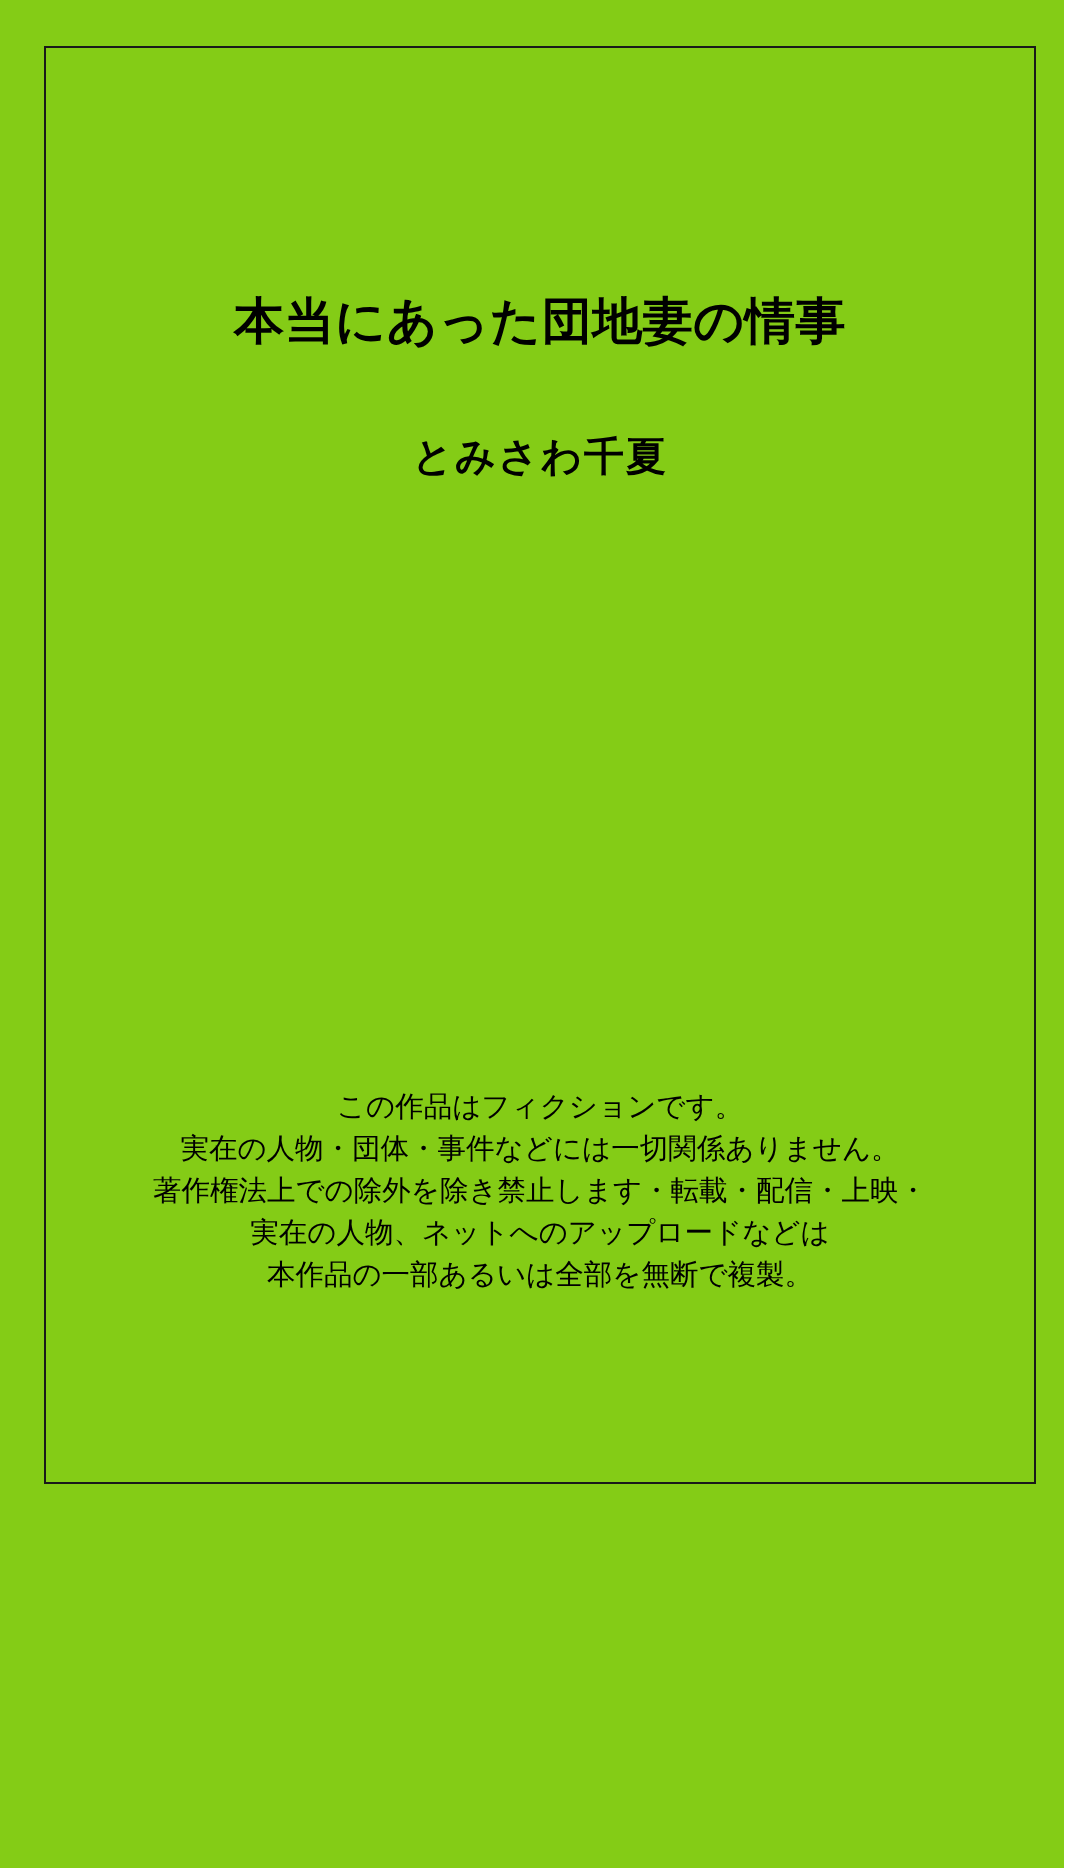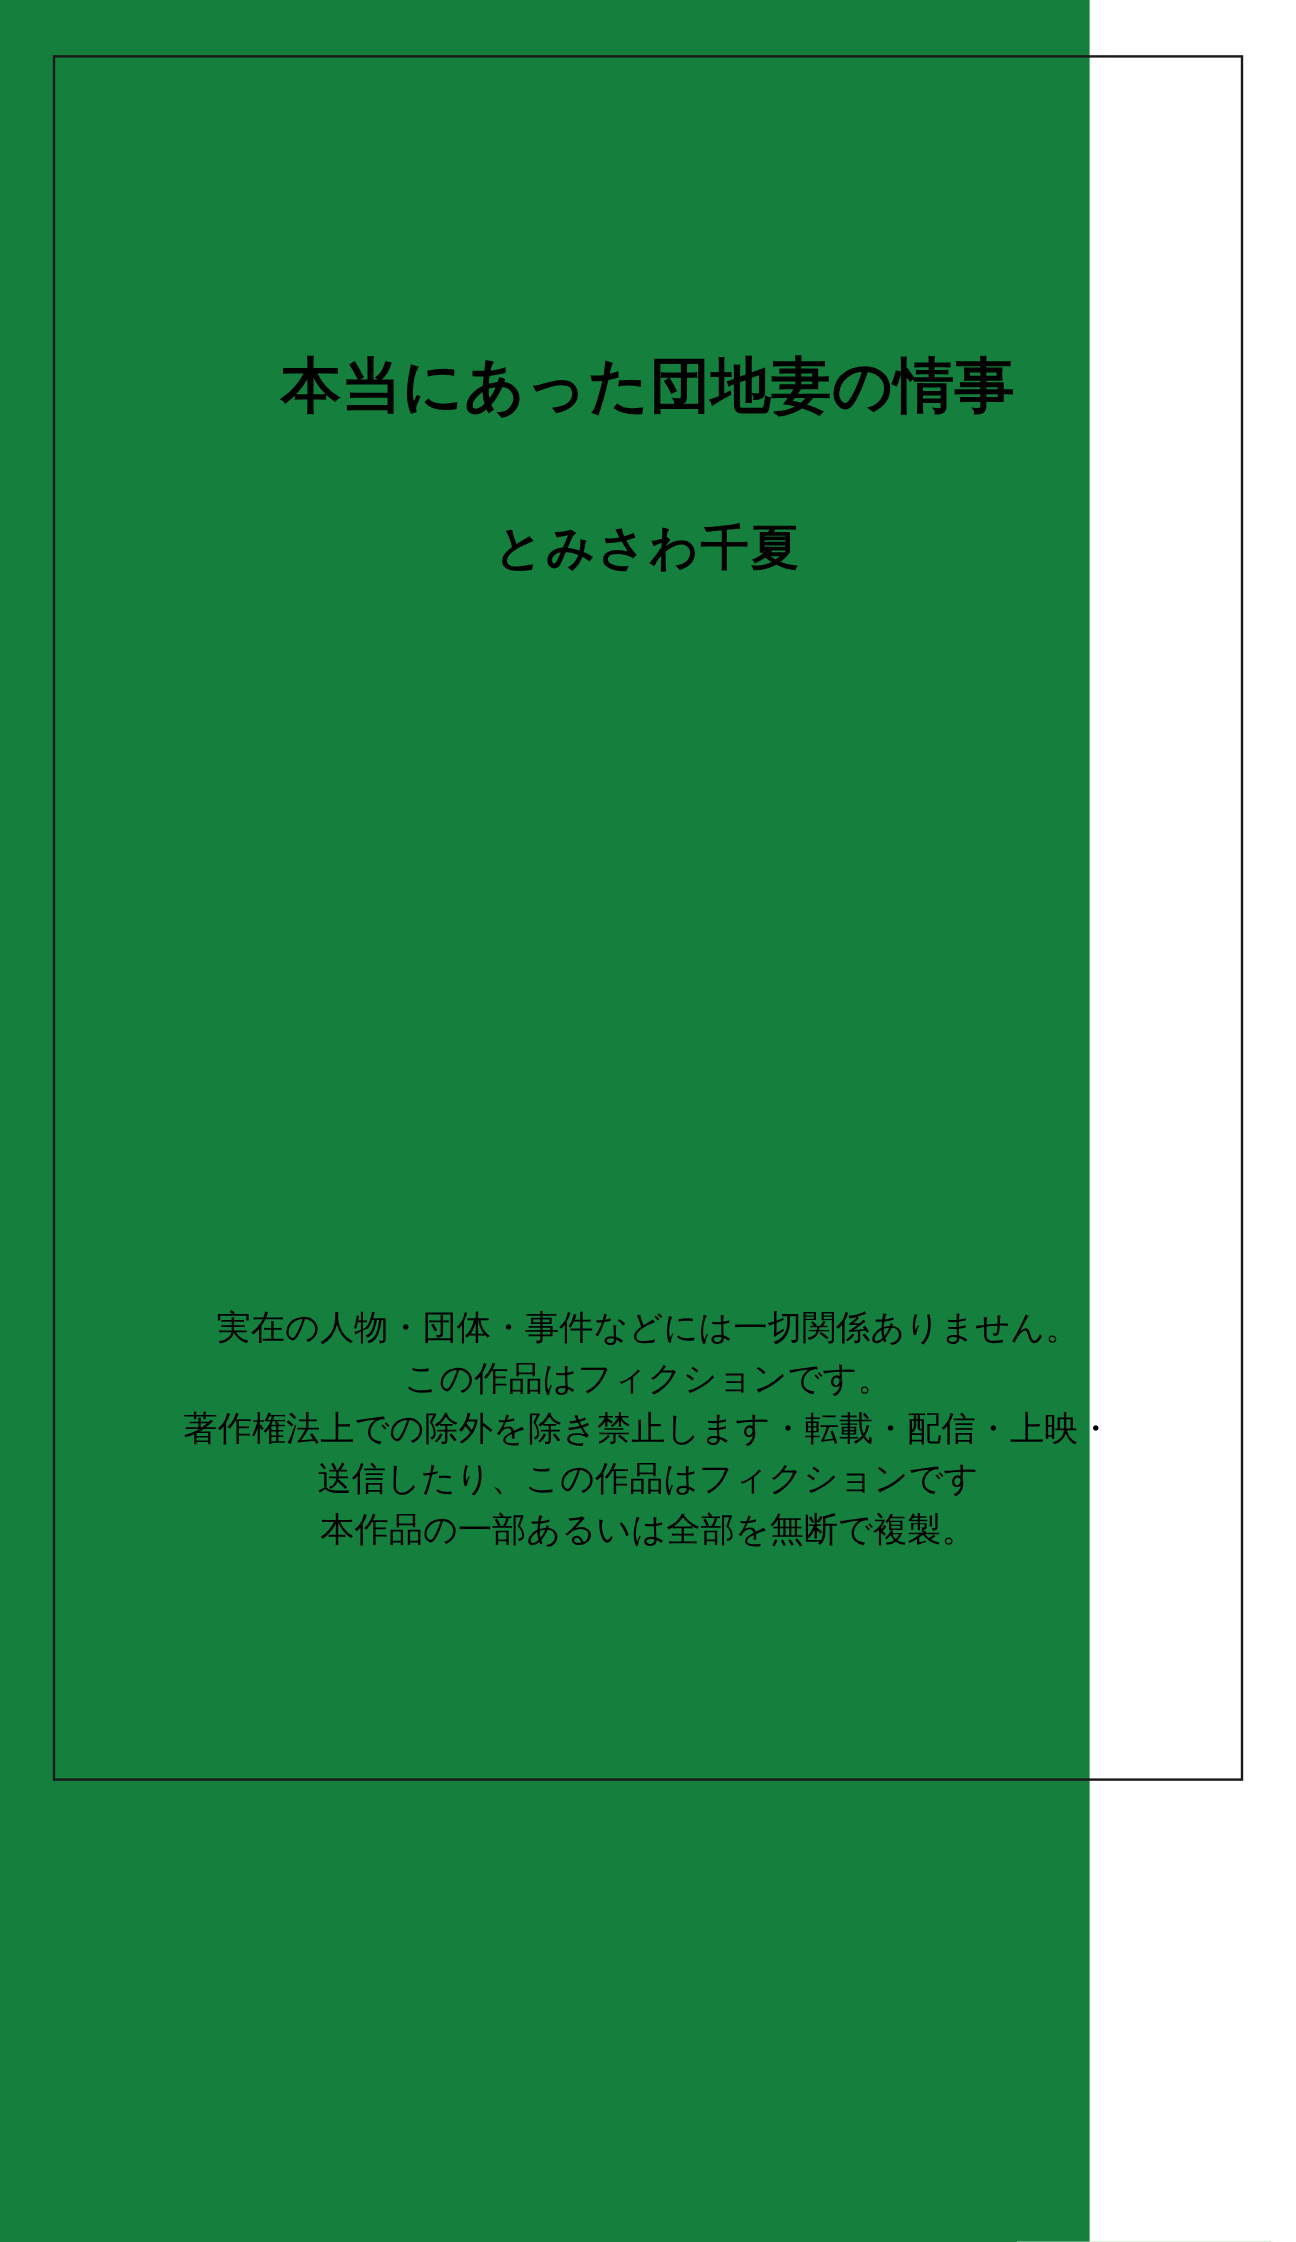--- a/index.html
+++ b/index.html
@@ -10,23 +10,23 @@
   body {
     width: 1080px;
     height: 1868px;
     font-family: "Liberation Serif", "DejaVu Serif", serif;
     color: #000000;
     overflow: hidden;
   }
 
   .page {
     position: relative;
-    width: 908px;
+    width: 1064px;
     height: 1868px;
-    background: #15803d;
+    background: #84cc16;
     box-sizing: border-box;
   }
 
   
   .frame {
     position: absolute;
     left: 44px;
     top: 46px;
     width: 992px;
     height: 1438px;
@@ -96,21 +96,21 @@
 
   <div class="content">
 
     <div class="title-block">
       <div class="title-line">本当にあった団地妻の情事</div>
     </div>
 
     <div class="author">とみさわ千夏</div>
 
     <div class="disclaimer">
+      <div>この作品はフィクションです。</div>
       <div>実在の人物・団体・事件などには一切関係ありません。</div>
-      <div>この作品はフィクションです。</div>
       <div>著作権法上での除外を除き禁止します・転載・配信・上映・</div>
-      <div>送信したり、この作品はフィクションです</div>
+      <div>実在の人物、ネットへのアップロードなどは</div>
       <div>本作品の一部あるいは全部を無断で複製。</div>
     </div>
 
   </div>
 </div>
 
 </body></html>

